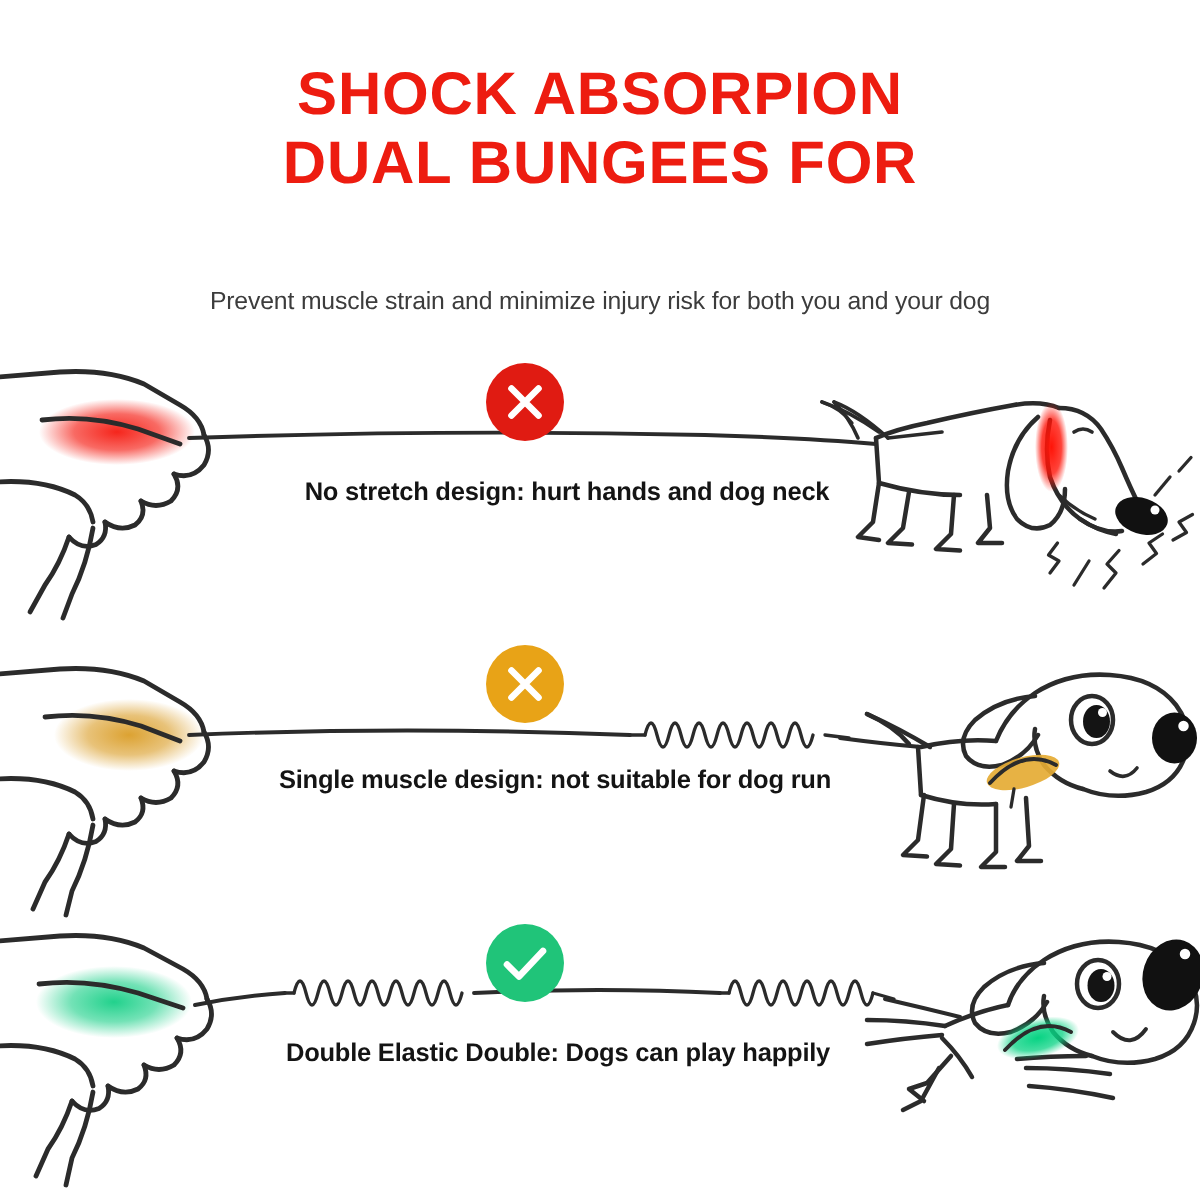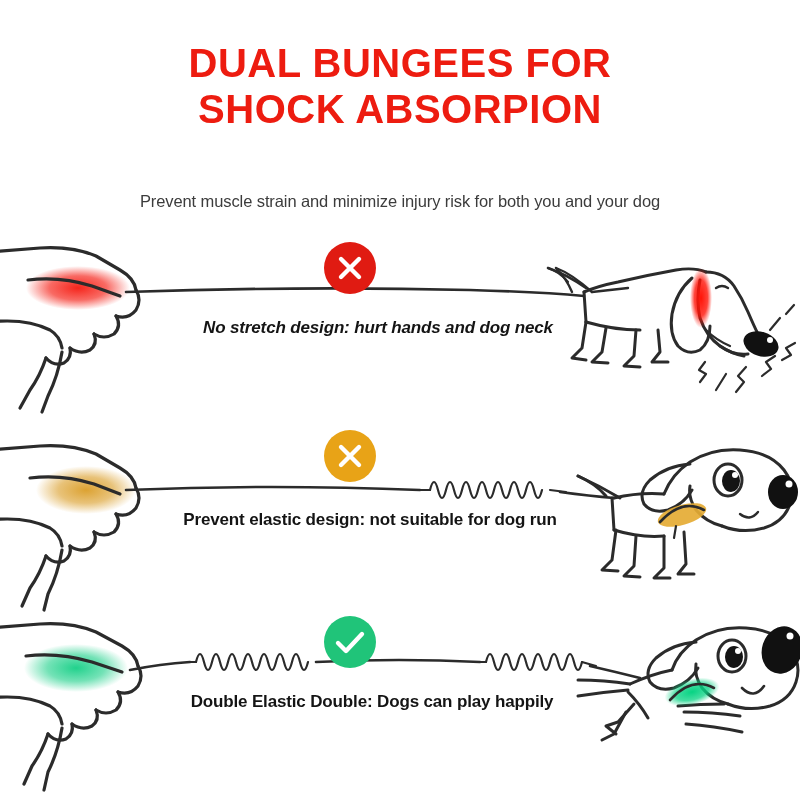--- a/index.html
+++ b/index.html
@@ -43,21 +43,21 @@
     margin-top: 32px;
   }
 
   
   .row {
     position: absolute;
     left: 0;
     width: 800px;
     height: 190px;
   }
-  #row-0 { top: 230px; font-style: italic; }
+  #row-0 { top: 230px; }
   #row-1 { top: 418px; }
   #row-2 { top: 600px; }
 
   .row-art {
     position: absolute;
     left: 0;
     top: 0;
     width: 800px;
     height: 200px;
     overflow: visible;
@@ -94,22 +94,22 @@
   #row-0 .caption { top: 88px; left: 118px; }
   #row-1 .caption { top: 92px; left: 110px; }
   #row-2 .caption { top: 92px; left: 112px; }
 </style>
 </head>
 <body>
 
 <div id="infographic">
 
   <div class="headline">
+    <span class="hl-line">SHOCK ABSORPION</span>
     <span class="hl-line">DUAL BUNGEES FOR</span>
-    <span class="hl-line">SHOCK ABSORPION</span>
   </div>
   <div class="subtitle">Prevent muscle strain and minimize injury risk for both you and your dog</div>
 
   <div class="row" id="row-0">
 
     <svg class="row-art" viewBox="0 0 800 200">
       <defs>
         <radialGradient id="glowHand0" cx="50%" cy="50%" r="50%">
           <stop offset="0%" stop-color="#f51a10" stop-opacity="0.95"></stop>
           <stop offset="55%" stop-color="#f51a10" stop-opacity="0.65"></stop>
@@ -275,21 +275,21 @@
       <path d="M676,108 L674,120" fill="none" stroke="#2b2b2b" stroke-width="2.2" stroke-linecap="round"></path>
     </svg>
 
     <div class="badge">
       <svg width="52" height="52" viewBox="0 0 52 52">
         <circle cx="26" cy="26" r="26" fill="#E8A317"></circle>
         <path d="M17,17 L35,35 M35,17 L17,35" stroke="#ffffff" stroke-width="4.4" stroke-linecap="round"></path>
       </svg>
     </div>
 
-    <div class="caption">Prevent elastic design: not suitable for dog run</div>
+    <div class="caption">Single muscle design: not suitable for dog run</div>
   </div>
 
   <div class="row" id="row-2">
 
     <svg class="row-art" viewBox="0 0 800 200">
       <defs>
         <radialGradient id="glowHand2" cx="50%" cy="50%" r="50%">
           <stop offset="0%" stop-color="#16cf86" stop-opacity="0.95"></stop>
           <stop offset="55%" stop-color="#16cf86" stop-opacity="0.6"></stop>
           <stop offset="100%" stop-color="#16cf86" stop-opacity="0"></stop>

